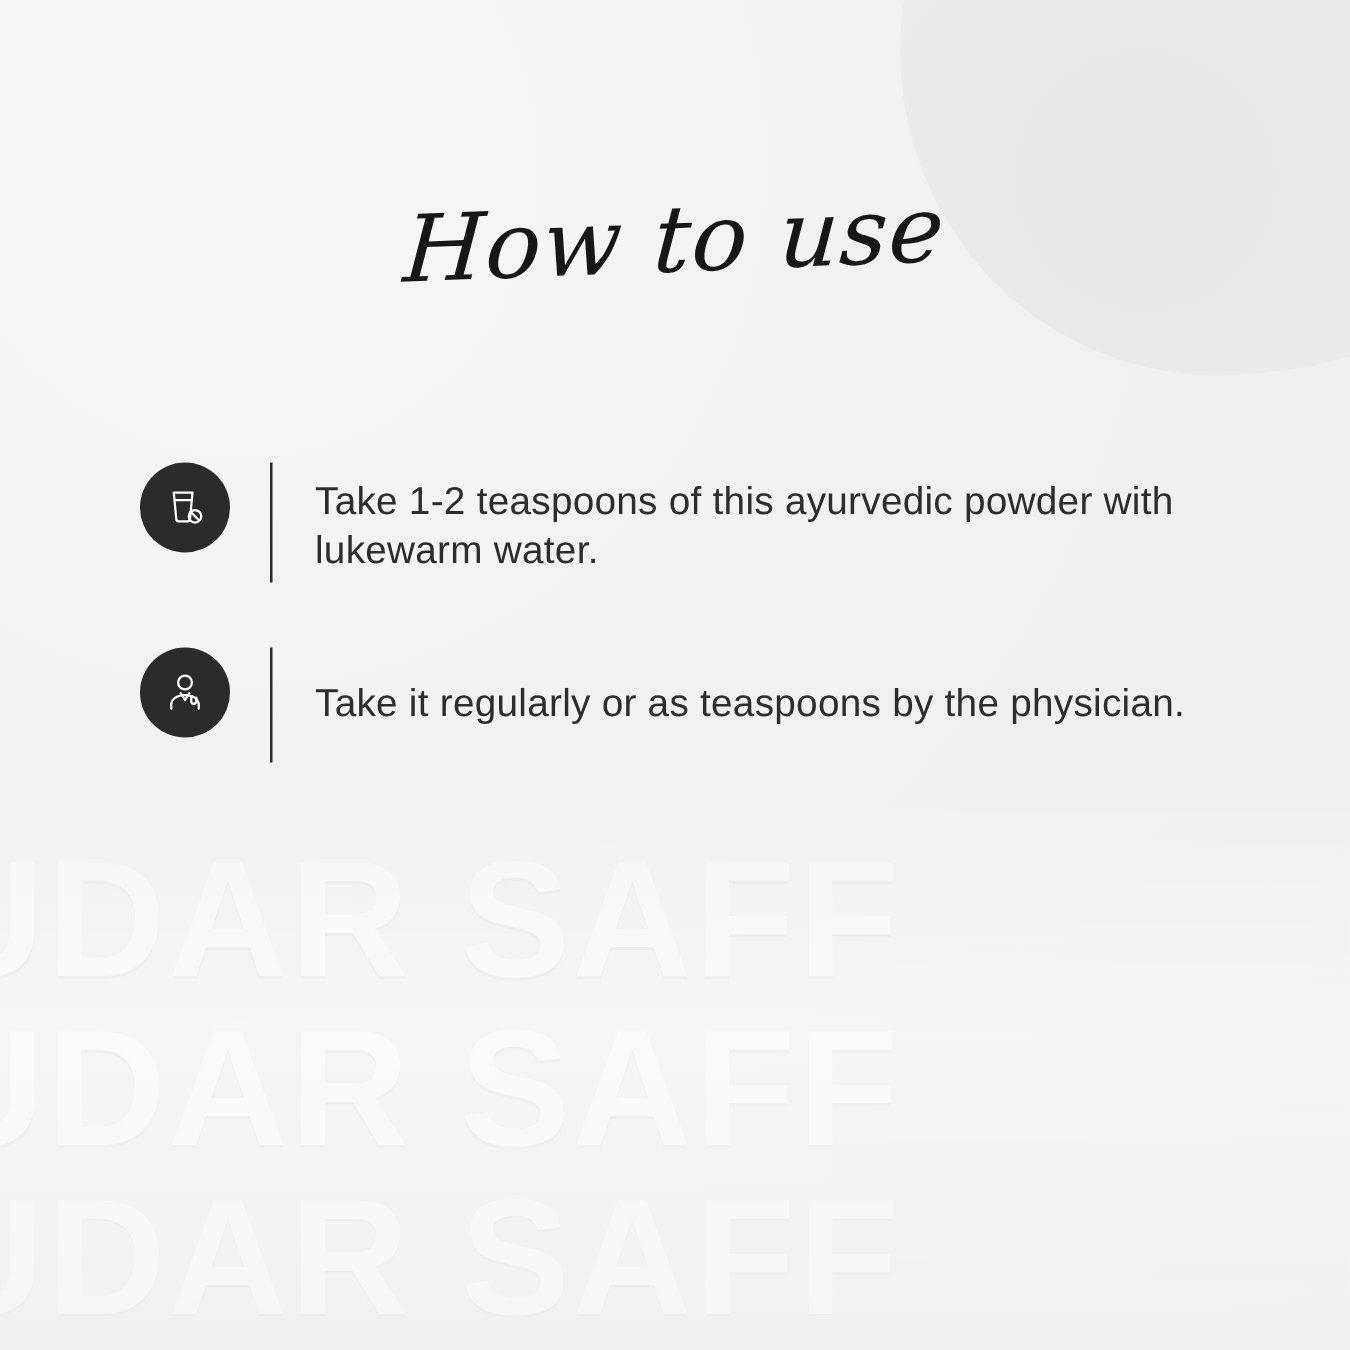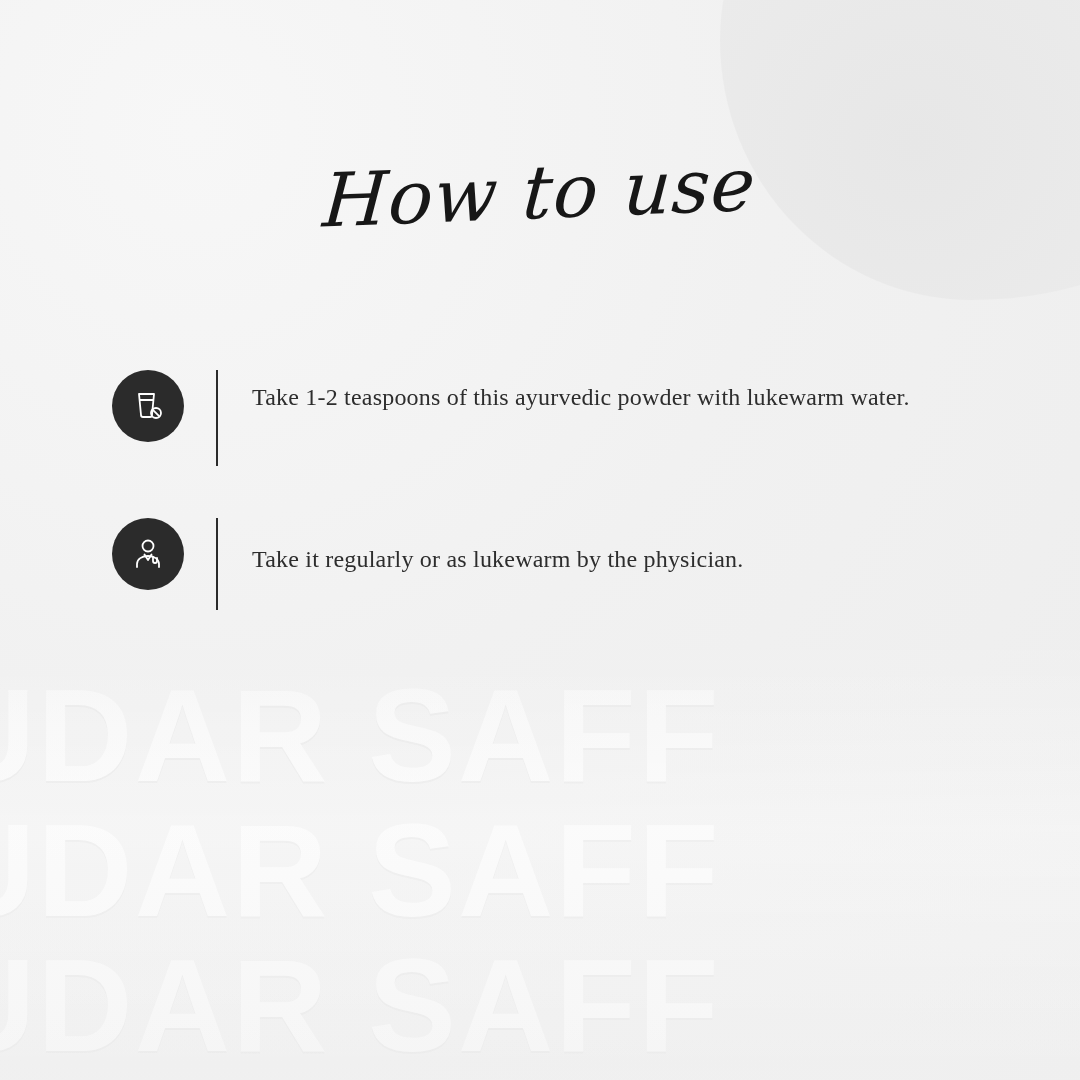--- a/index.html
+++ b/index.html
@@ -125,22 +125,22 @@
     flex: 0 0 auto;
     width: 2px;
     align-self: stretch;
     min-height: 96px;
     background: #2b2b2b;
     margin-left: 32px;
     margin-right: 34px;
   }
   .step-text {
     flex: 1 1 auto;
-    font-family: Liberation Serif, serif;
-    font-size: 24px;
+    font-family: Liberation Sans, sans-serif;
+    font-size: 31px;
     line-height: 1.25;
     color: #2d2d2d;
     padding-top: 12px;
     letter-spacing: 0.2px;
   }
   .step.two .step-text { padding-top: 26px; }
   .step.two .divider { min-height: 92px; }
 </style>
 </head>
 <body>
@@ -180,17 +180,17 @@
     <div class="step two">
       <div class="step-icon">
         <svg width="42" height="42" viewBox="0 0 42 42" fill="none" stroke="#ffffff" stroke-width="1.8" stroke-linecap="round" stroke-linejoin="round">
           <circle cx="21" cy="13" r="5.5"></circle>
           <path d="M10 34 v-3 c0-5 5-8 11-8 s11 3 11 8 v3"></path>
           <path d="M17.5 21.5 L21 27 l3.5-5.5"></path>
           <path d="M26 24 v4 a2 2 0 0 0 4 0 v-3"></path>
         </svg>
       </div>
       <div class="divider"></div>
-      <div class="step-text">Take it regularly or as lukewarm by the physician.</div>
+      <div class="step-text">Take it regularly or as teaspoons by the physician.</div>
     </div>
 
   </div>
 </div>
 
 </body></html>

